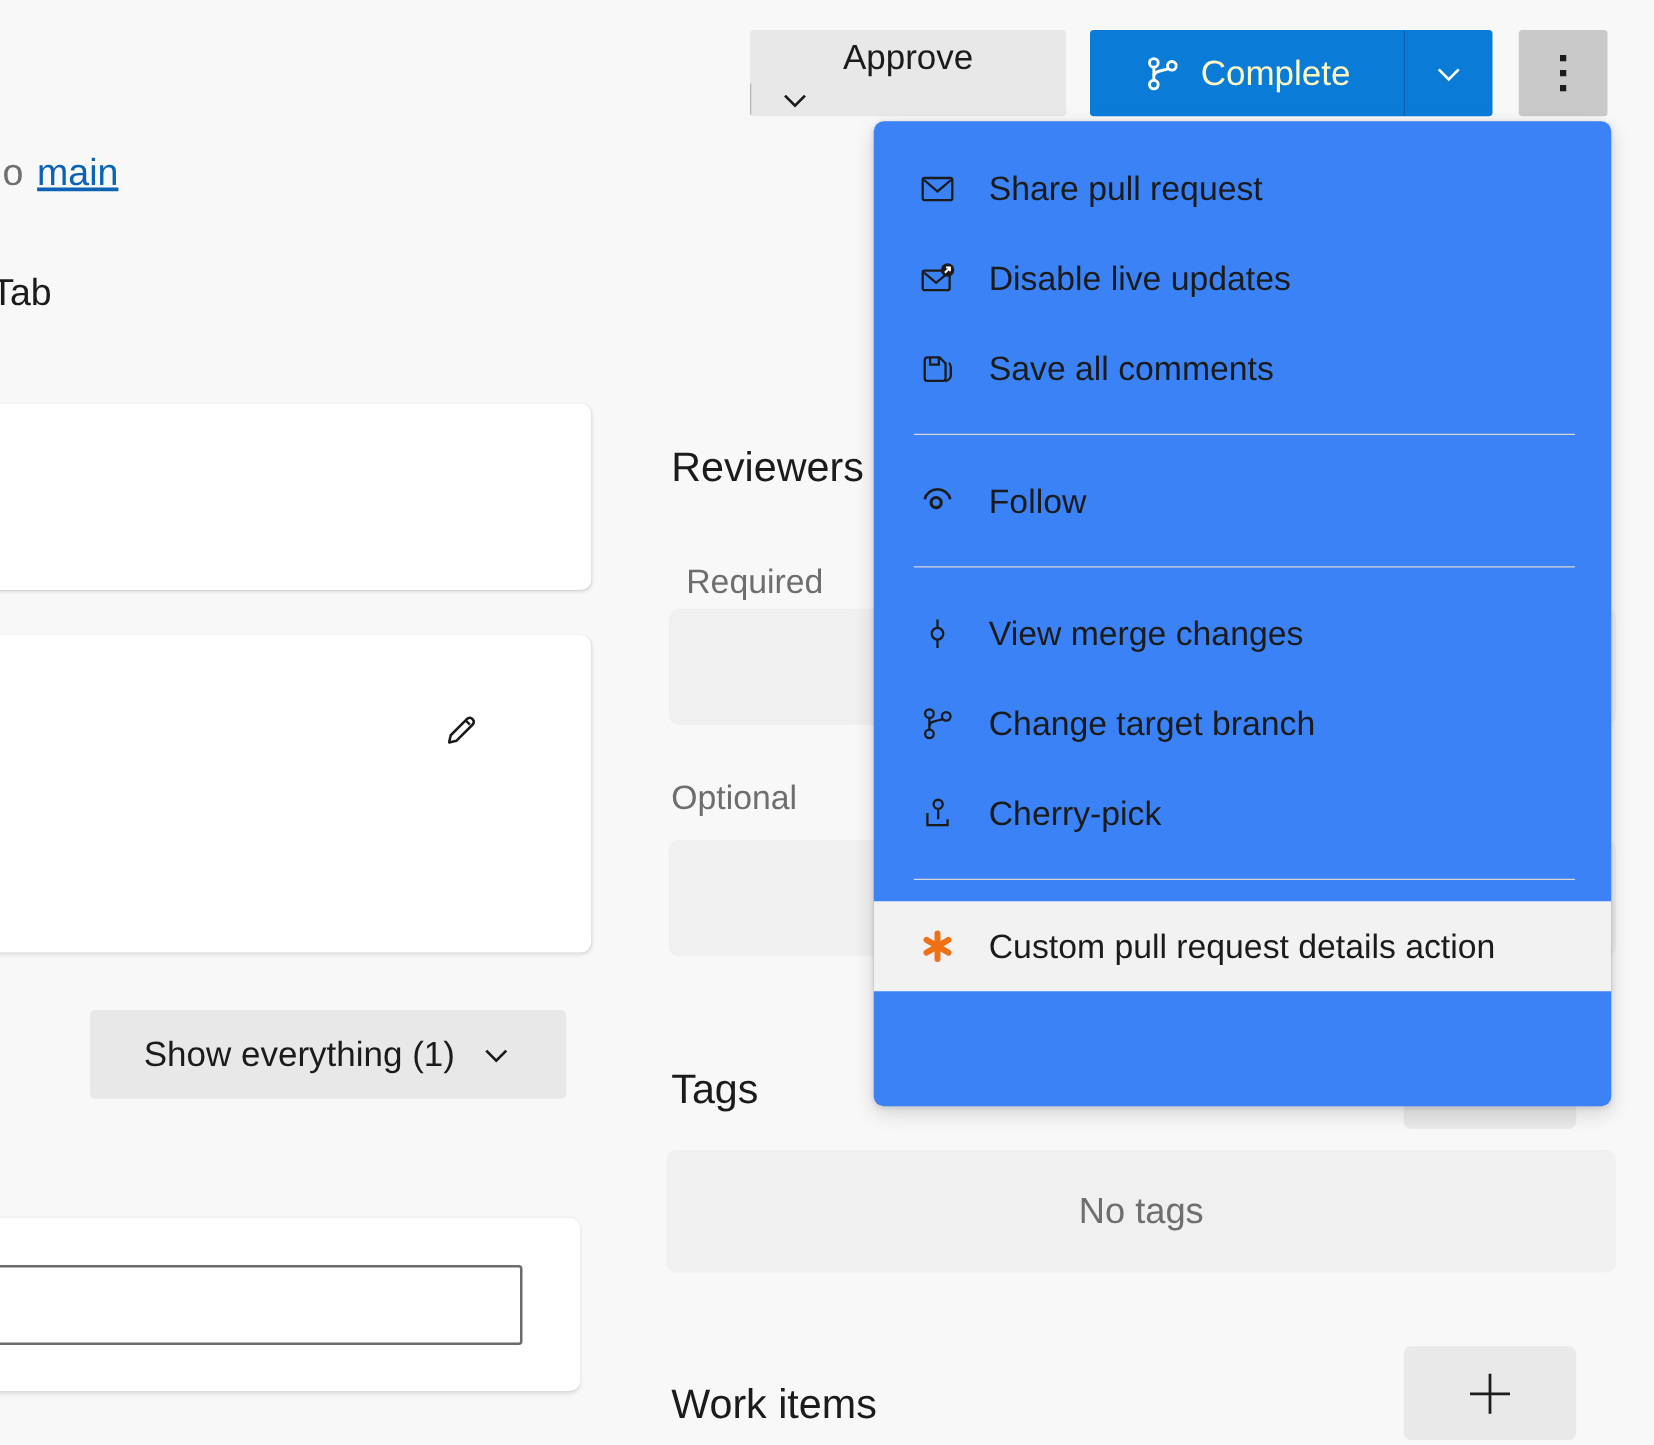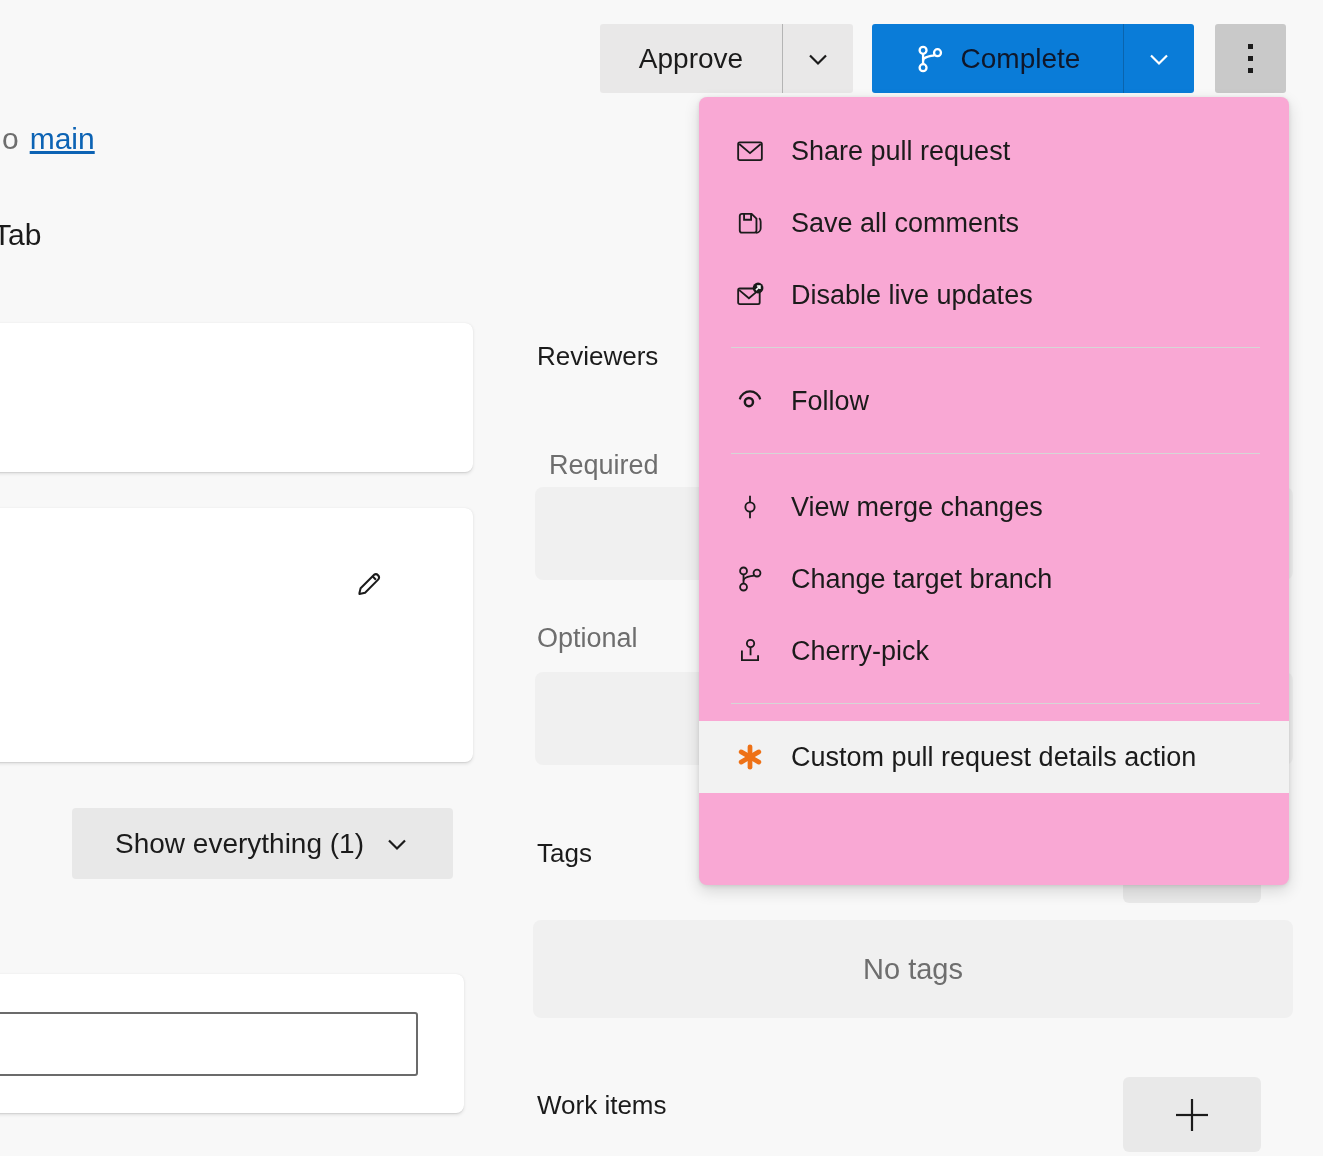--- a/index.html
+++ b/index.html
@@ -6,32 +6,32 @@
   body{
     width:1323px;height:1156px;position:relative;overflow:hidden;
     background:#f8f8f8;color:#1b1b1b;
     font-family:"Liberation Sans", sans-serif;
   }
   .abs{position:absolute;}
   svg{display:block;}
 
   
   .split-btn{position:absolute;top:24px;height:69px;display:flex;border-radius:3px;overflow:hidden;}
-  .btn-approve{left:600px;width:253px;background:#e9e8e8;}
+  .btn-approve{left:600px;width:253px;background:#e9e8e8;flex-direction:column;}
   .btn-approve .split-chevron{border-left:1px solid #b4b4b4;}
-  .btn-complete{left:872px;width:322px;background:#0a7cd8;color:#0f172a;}
+  .btn-complete{left:872px;width:322px;background:#0a7cd8;color:#fef9c3;}
   .btn-complete .split-chevron{border-left:1px solid #0a64ad;}
   .btn-main{flex:1;display:flex;align-items:center;justify-content:center;gap:16px;font-size:28px;cursor:pointer;}
   .split-chevron{width:70px;display:flex;align-items:center;justify-content:center;cursor:pointer;}
   .btn-more{position:absolute;left:1215px;top:24px;width:71px;height:69px;background:#c9c9c9;
     border-radius:3px;display:flex;flex-direction:column;align-items:center;justify-content:center;gap:7px;cursor:pointer;}
   .btn-more i{width:5px;height:5px;background:#1b1b1b;display:block;}
 
   
-  .menu{position:absolute;left:699px;top:97px;width:590px;height:788px;background:#f9a8d4;
+  .menu{position:absolute;left:699px;top:97px;width:590px;height:788px;background:#3b82f6;
     border-radius:8px;box-shadow:0 6px 16px rgba(0,0,0,.14),0 1px 4px rgba(0,0,0,.10);
     z-index:10;padding-top:18px;box-sizing:border-box;}
   .menu-item{height:72px;display:flex;align-items:center;padding:0 20px 0 37px;font-size:27px;cursor:pointer;}
   .menu-item .mi-icon{width:28px;height:28px;margin-right:27px;flex:none;display:flex;align-items:center;justify-content:center;}
   .menu-item.highlight{background:#f2f2f2;}
   .menu-sep{border:none;border-top:1px solid #d6d6d6;margin:16px 29px 17px 32px;}
 
   
   .breadcrumb{left:2px;top:122px;font-size:30px;display:flex;gap:11px;align-items:baseline;}
   .breadcrumb .frag{color:#6e6e6e;}
@@ -43,21 +43,21 @@
   .card2{left:-40px;top:508px;width:513px;height:254px;}
   .card3{left:-40px;top:974px;width:504px;height:139px;}
   .edit-btn{left:344px;top:558px;width:50px;height:50px;display:flex;align-items:center;justify-content:center;cursor:pointer;}
   .comment-box{left:-30px;top:1012px;width:448px;height:64px;border:2px solid #6b6b6b;border-radius:3px;
     background:#fff;box-sizing:border-box;font-size:26px;padding:0 14px;outline:none;
     font-family:"Liberation Sans", sans-serif;}
   .show-btn{left:72px;top:808px;width:381px;height:71px;background:#e8e8e8;border-radius:4px;
     display:flex;align-items:center;justify-content:center;gap:20px;font-size:28px;cursor:pointer;}
 
   
-  .sec-title{font-size:26px;color:#1b1b1b;}
+  .sec-title{font-size:33px;color:#1b1b1b;margin-top:14px;}
   .sec-label{font-size:27px;color:#6e6e6e;}
   .gray-box{position:absolute;background:#f0f0f0;border-radius:8px;z-index:1;}
   .rev-required-box{left:535px;top:487px;width:758px;height:93px;}
   .rev-optional-box{left:535px;top:672px;width:758px;height:93px;}
   .no-tags-box{left:533px;top:920px;width:760px;height:98px;display:flex;align-items:center;justify-content:center;
     font-size:29px;color:#6e6e6e;}
   .add-btn{position:absolute;width:138px;height:75px;background:#e9e9e9;border-radius:6px;
     display:flex;align-items:center;justify-content:center;cursor:pointer;}
   .tags-add{left:1123px;top:828px;z-index:1;}
   .work-add{left:1123px;top:1077px;}
@@ -174,41 +174,41 @@
         <rect x="2" y="5" width="22" height="16.5" rx="1.5"></rect>
         <path d="M3 6.5L13 15l10-8.5"></path>
       </svg>
     </span>
     <span>Share pull request</span>
   </div>
 
   <div class="menu-item">
     <span class="mi-icon">
       <svg width="28" height="28" viewBox="0 0 26 26" fill="none" stroke="#1b1b1b" stroke-width="1.7">
-        <path d="M3.5 6.5a2 2 0 0 1 2-2h9L19 9v11a2 2 0 0 1-2 2H5.5a2 2 0 0 1-2-2z"></path>
-        <path d="M7.5 4.5v5.5h6.5V4.5"></path>
-        <path d="M21.5 8.5c1 1 1.4 2 1.4 3.4v5.9a4.3 4.3 0 0 1-4.3 4.3"></path>
-      </svg>
-    </span>
-    <span>Save all comments</span>
-  </div>
-
-  <div class="menu-item">
-    <span class="mi-icon">
-      <svg width="28" height="28" viewBox="0 0 26 26" fill="none" stroke="#1b1b1b" stroke-width="1.7">
         <rect x="2" y="7" width="20" height="14.5" rx="1.5"></rect>
         <path d="M3 8.5L12 16l9-7.5"></path>
         <circle cx="20.5" cy="6.5" r="5" fill="#1b1b1b" stroke="none"></circle>
         <path d="M18.5 8.5l3.6-3.6" stroke="#fff" stroke-width="1.5"></path>
         <path d="M19.4 4.7h2.8v2.8" stroke="#fff" stroke-width="1.5" fill="none"></path>
       </svg>
     </span>
     <span>Disable live updates</span>
   </div>
 
+  <div class="menu-item">
+    <span class="mi-icon">
+      <svg width="28" height="28" viewBox="0 0 26 26" fill="none" stroke="#1b1b1b" stroke-width="1.7">
+        <path d="M3.5 6.5a2 2 0 0 1 2-2h9L19 9v11a2 2 0 0 1-2 2H5.5a2 2 0 0 1-2-2z"></path>
+        <path d="M7.5 4.5v5.5h6.5V4.5"></path>
+        <path d="M21.5 8.5c1 1 1.4 2 1.4 3.4v5.9a4.3 4.3 0 0 1-4.3 4.3"></path>
+      </svg>
+    </span>
+    <span>Save all comments</span>
+  </div>
+
   <hr class="menu-sep">
 
   <div class="menu-item">
     <span class="mi-icon">
       <svg width="28" height="28" viewBox="0 0 26 26" fill="none" stroke="#1b1b1b" stroke-width="2">
         <path d="M3.5 11.5A9.8 9.8 0 0 1 22.5 11.5"></path>
         <circle cx="12" cy="14" r="3.8" stroke-width="2.3"></circle>
       </svg>
     </span>
     <span>Follow</span>

